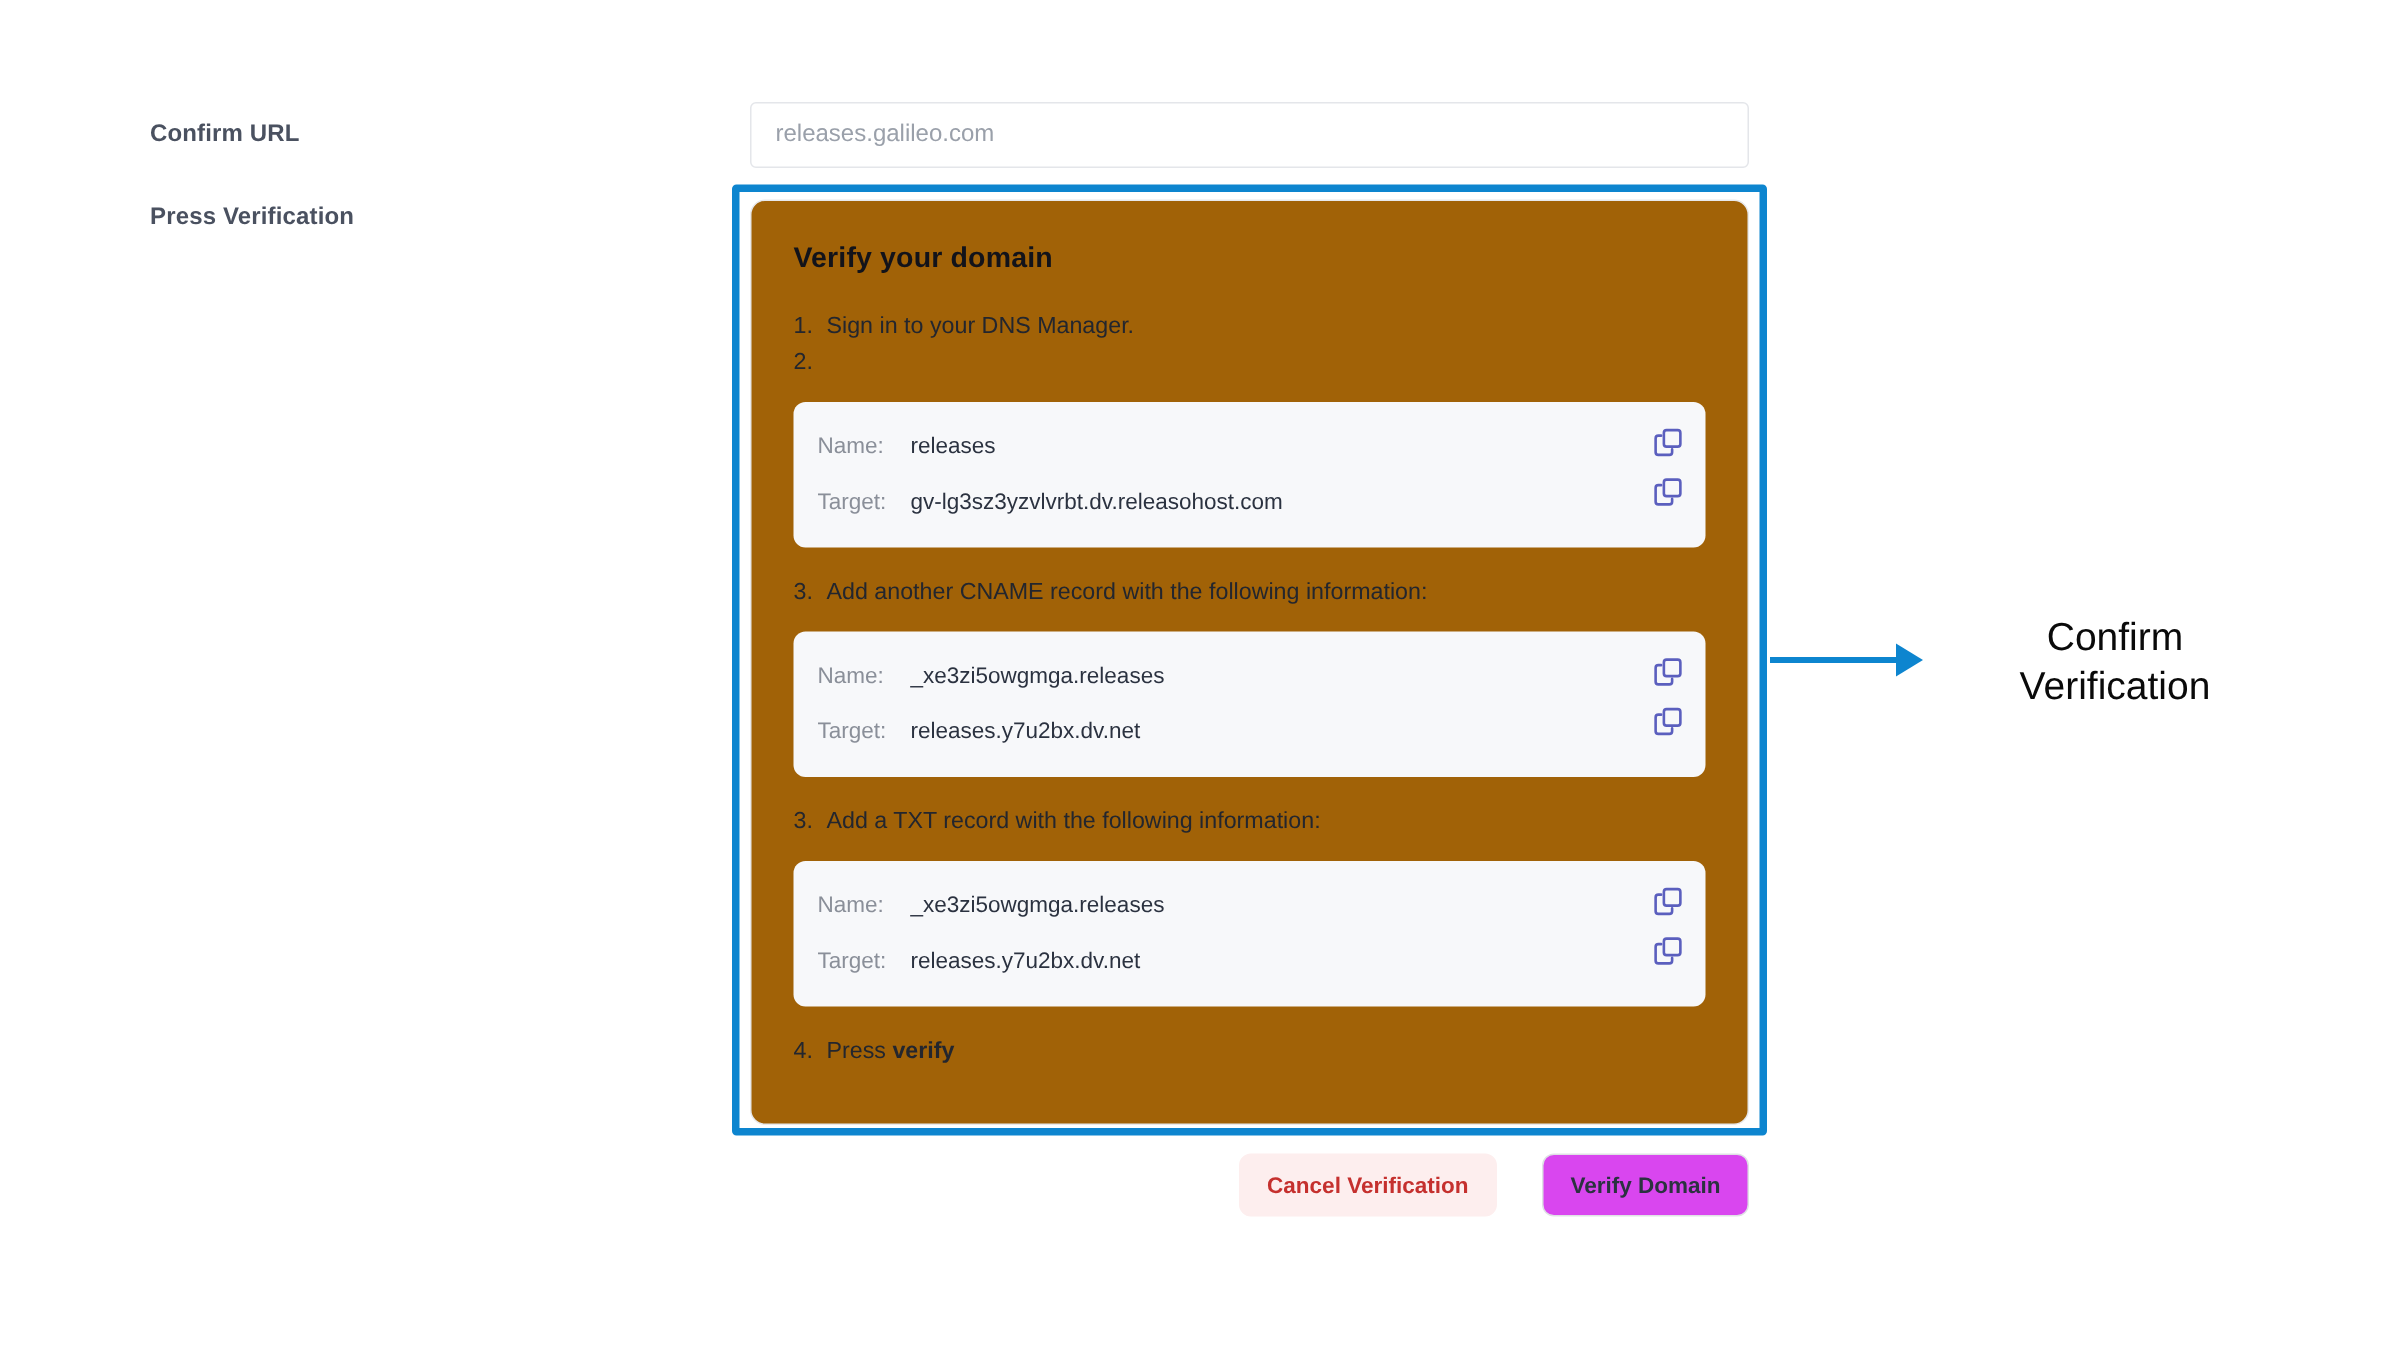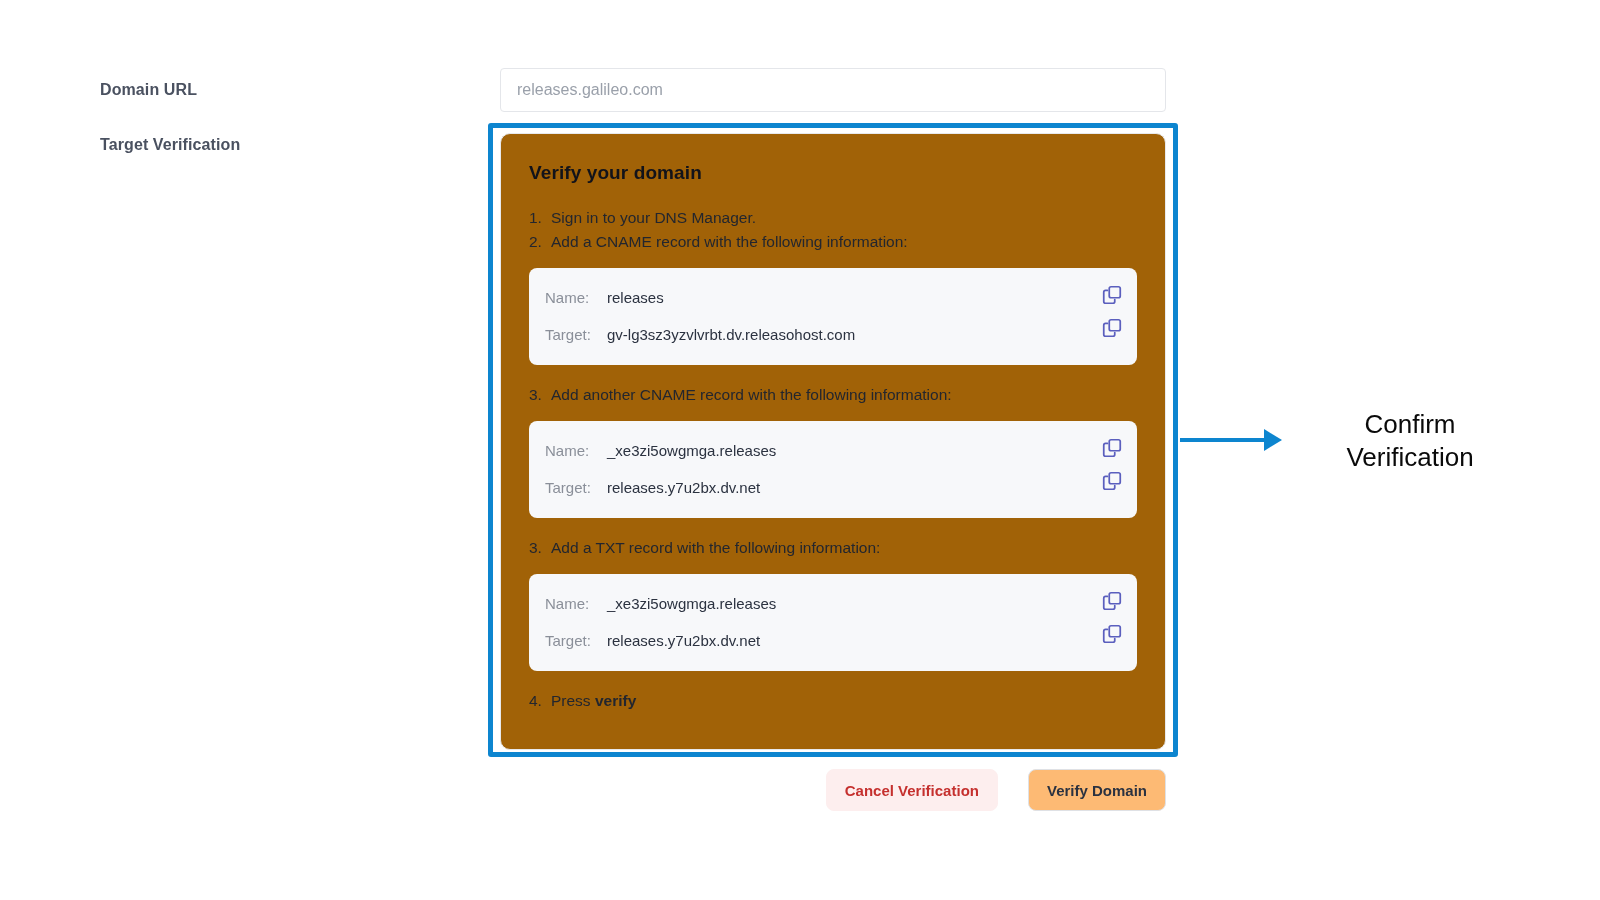--- a/index.html
+++ b/index.html
@@ -135,21 +135,21 @@
     padding: 0 18px;
     cursor: pointer;
     white-space: nowrap;
   }
   .btn-cancel {
     background: #fdeeee;
     border: 1px solid #fdeeee;
     color: #c5302e;
   }
   .btn-verify {
-    background: #fdba74;
+    background: #d946ef;
     border: 1px solid #dfe1e5;
     color: #2b3240;
   }
 
   
   .annot-arrow {
     position: absolute;
     left: 1178px; top: 405px;
     width: 110px; height: 70px;
   }
@@ -161,39 +161,38 @@
     font-size: 26px;
     line-height: 1.28;
     color: #0a0a0a;
   }
 </style>
 </head>
 <body>
 
 <div class="page">
 
-  <div id="label-domain-url" class="field-label">Domain URL</div>
-  <div id="label-domain-verify" class="field-label">Target Verification</div>
+  <div id="label-domain-url" class="field-label">Confirm URL</div>
+  <div id="label-domain-verify" class="field-label">Press Verification</div>
 
   <input class="url-input" type="text" placeholder="releases.galileo.com" style="">
 
   <div class="highlight-frame"></div>
 
   <div class="verify-card">
 
     <div class="card-title">Verify your domain</div>
 
     <div class="step-group">
       <div class="step-line">
         <span class="step-num">1.</span>
         <span class="step-txt">Sign in to your DNS Manager.</span>
       </div>
       <div class="step-line">
         <span class="step-num">2.</span>
-        <span class="step-txt">Add a CNAME record with the following information:</span>
       </div>
     </div>
 
     <div class="record-box">
       <div class="record-row">
         <span class="record-key">Name:</span>
         <span class="record-val">releases</span>
       </div>
       <div class="record-row">
         <span class="record-key">Target:</span>

